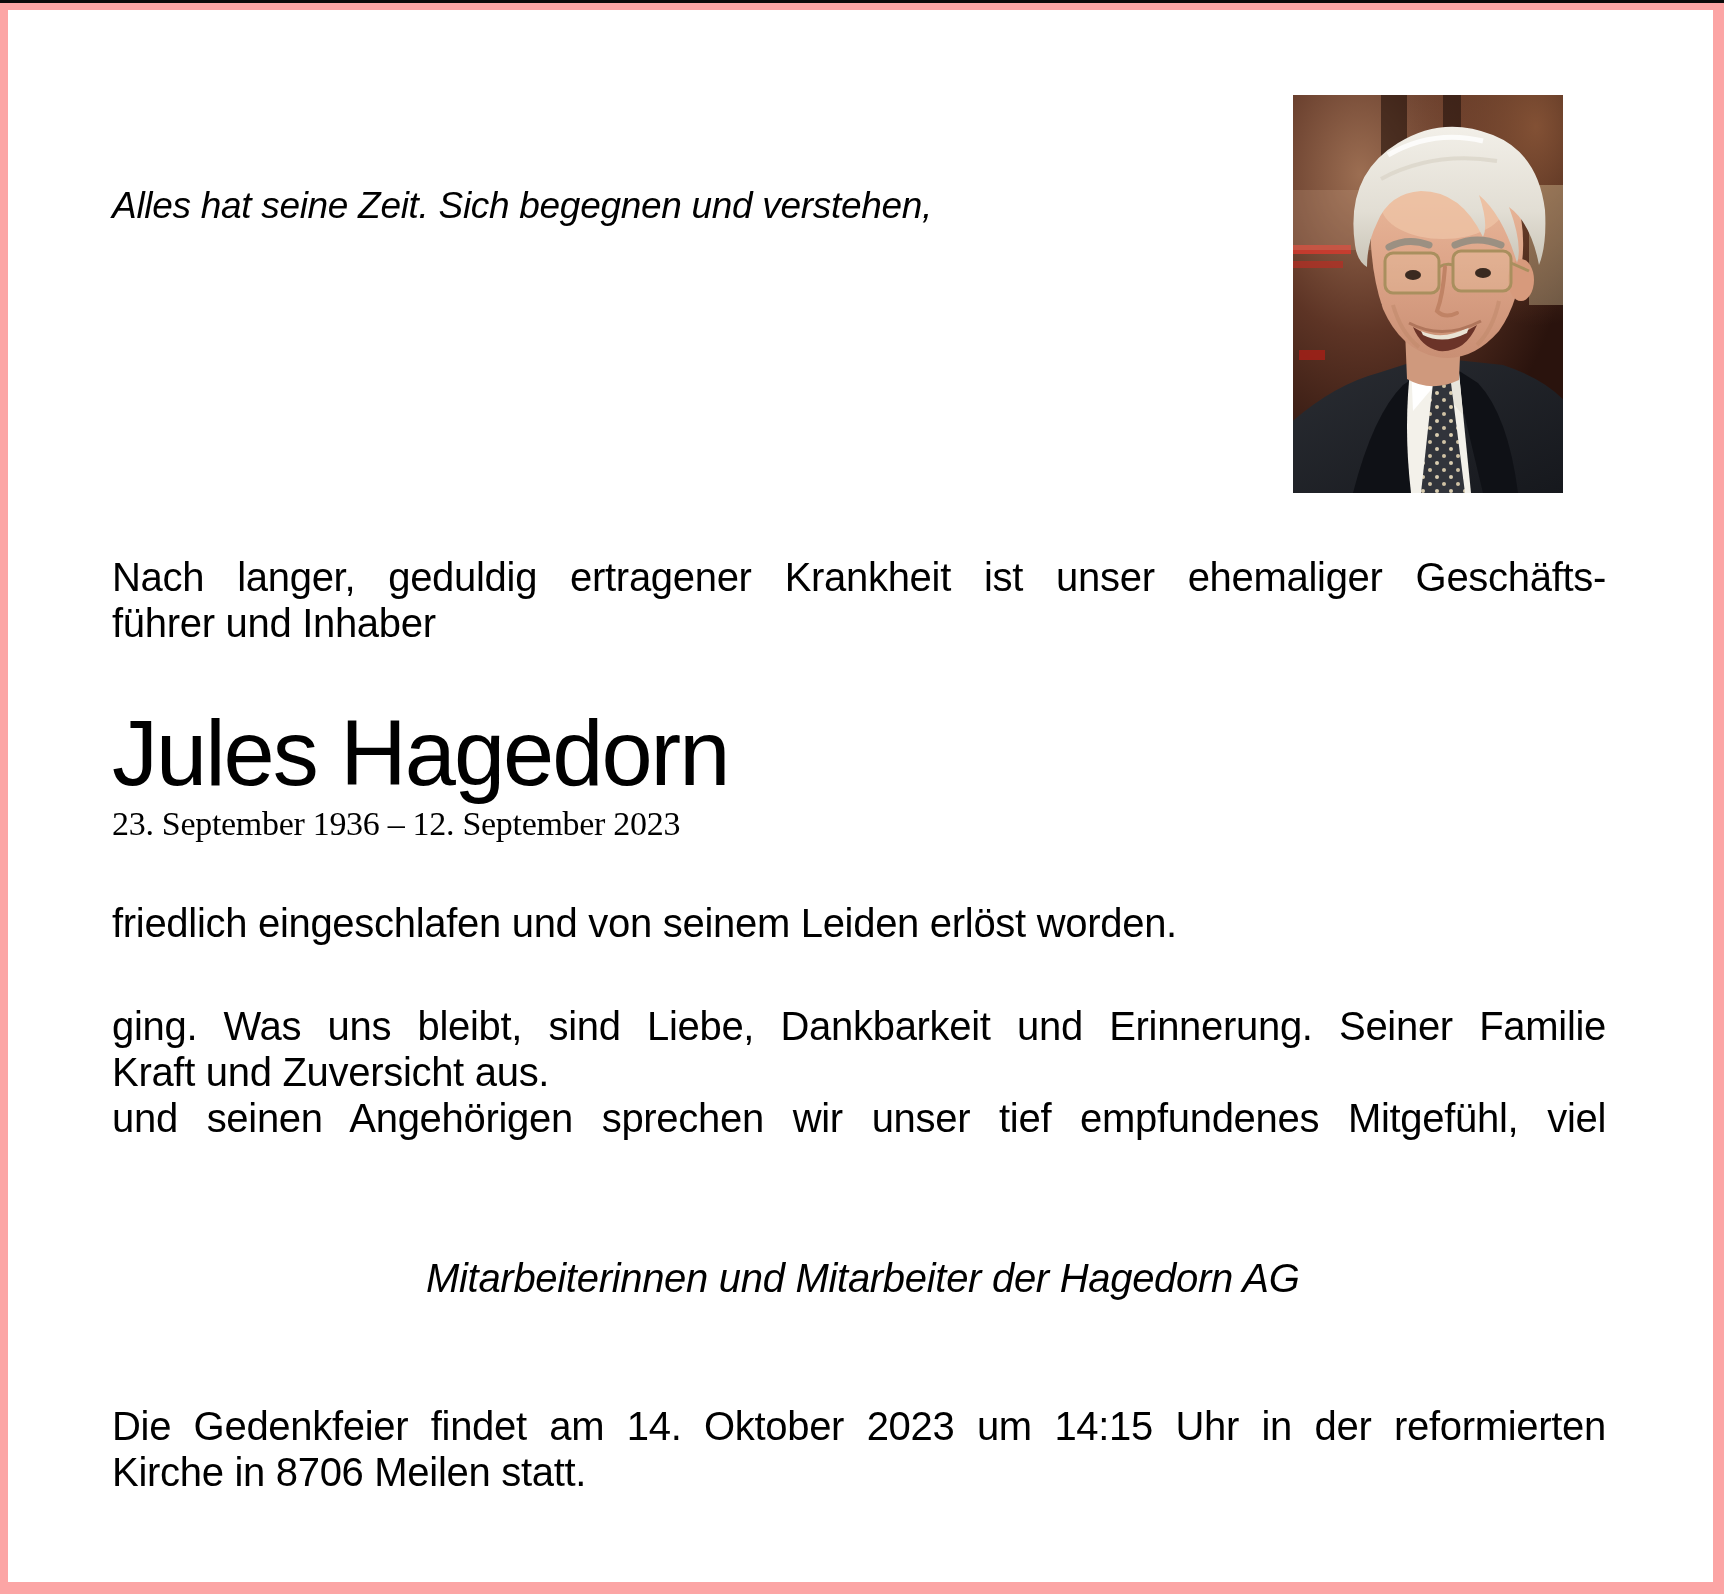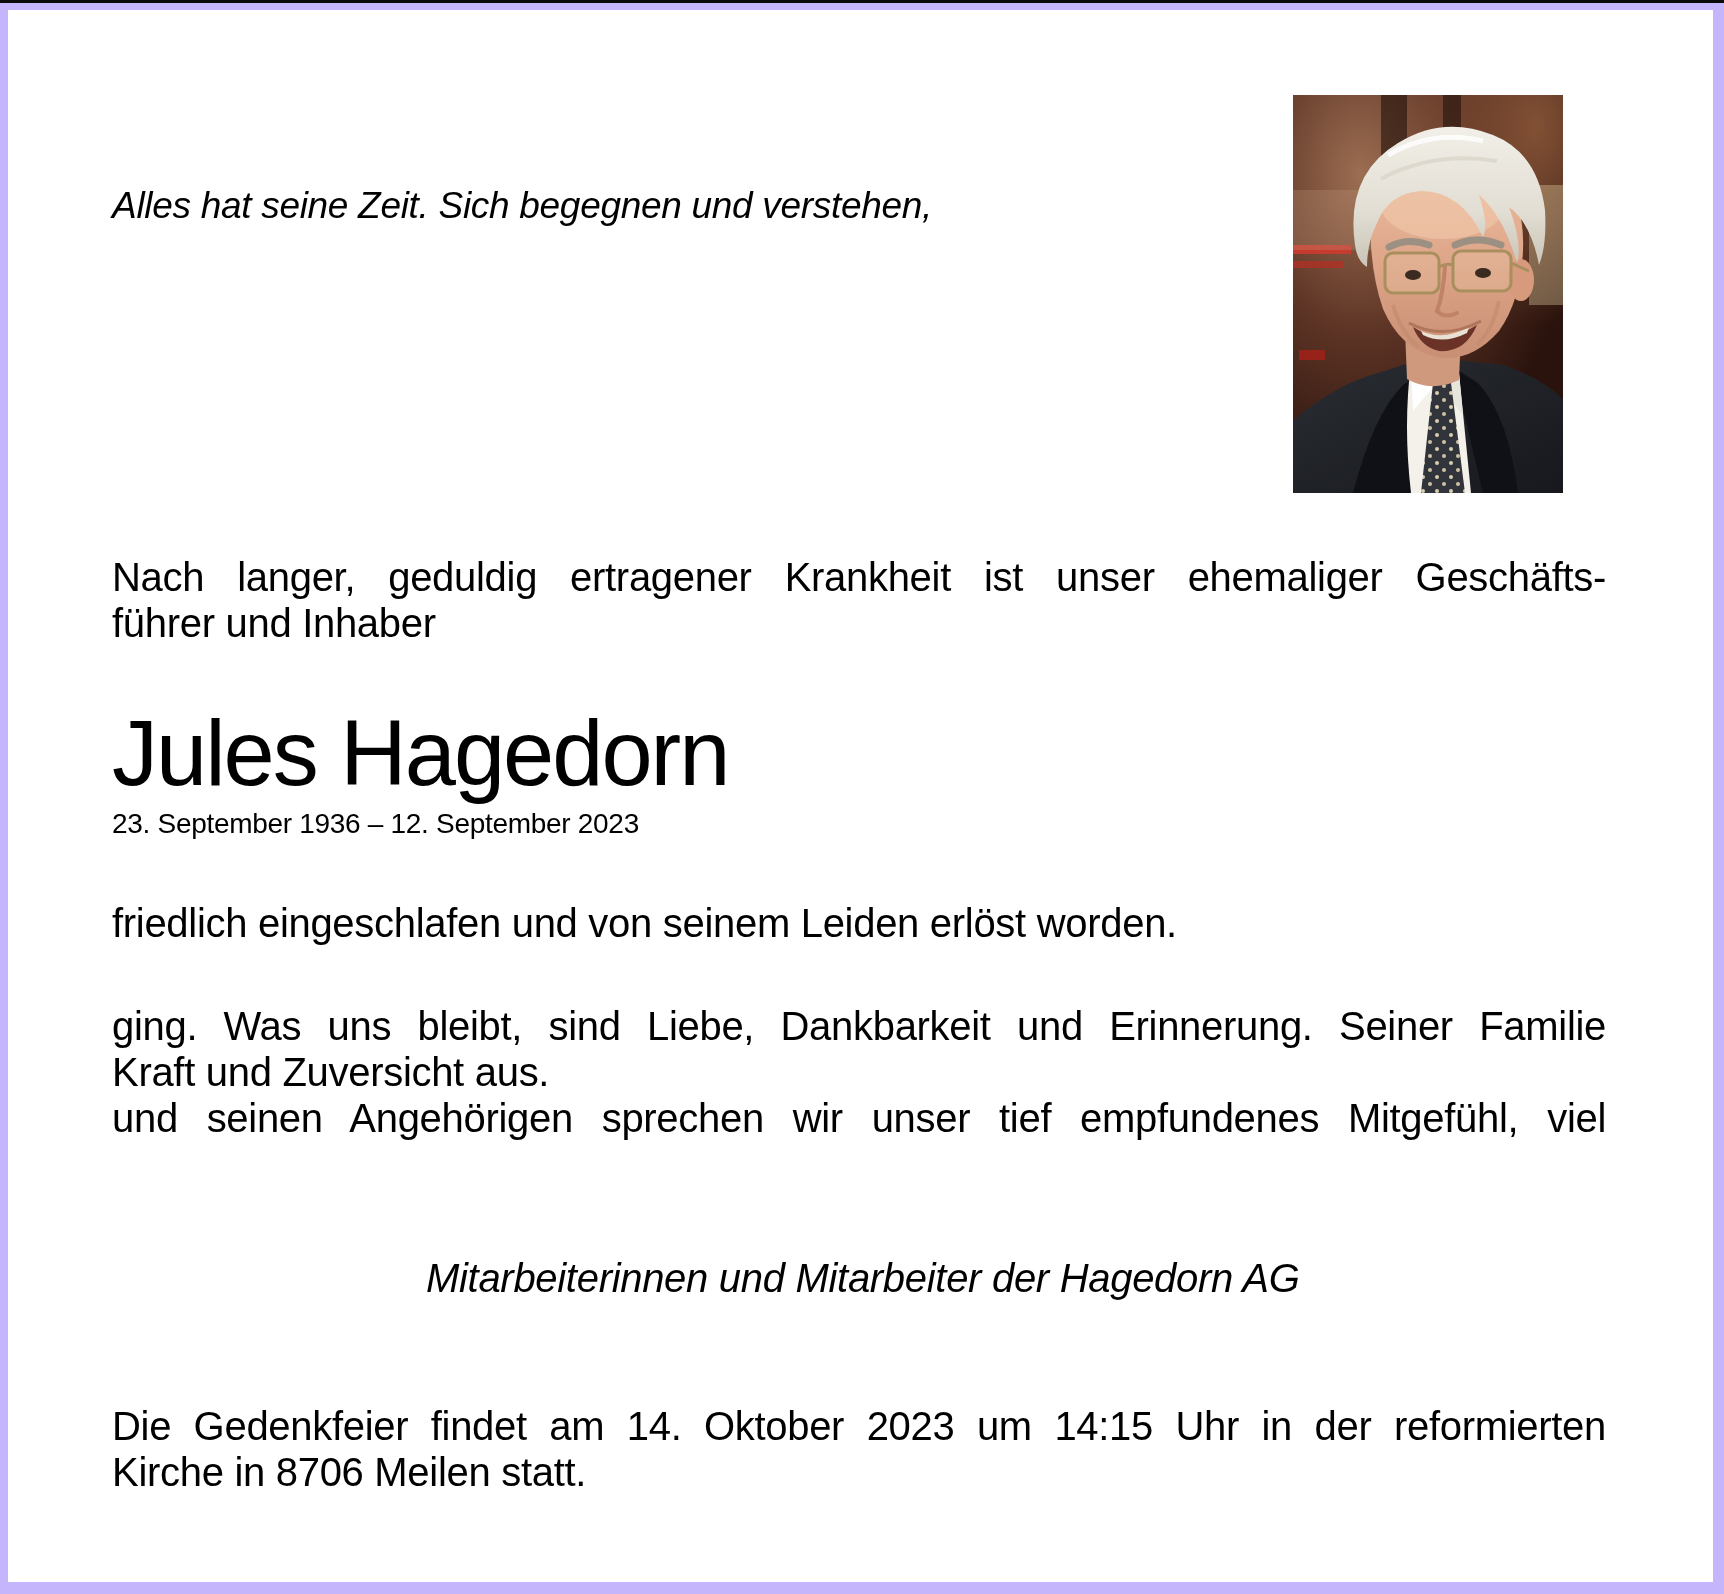--- a/index.html
+++ b/index.html
@@ -1,19 +1,19 @@
 <!DOCTYPE html>
 <html lang="de"><head>
 <meta charset="utf-8">
 <style>
   html,body{margin:0;padding:0;background:#5b5b5b;}
   .page{
     position:relative;
     width:1724px;height:1594px;
-    background:#c4b5fd;
+    background:#fca5a5;
     font-family:"Liberation Sans", sans-serif;
     overflow:hidden;
   }
   .top-edge{position:absolute;left:0;top:0;width:100%;height:3px;background:#0a0a0a;}
   .card{
     position:absolute;left:8px;top:10px;right:11px;bottom:12px;
     background:#ffffff;
   }
   
   .tb{position:absolute;left:112px;width:1494px;color:#000;}
@@ -26,21 +26,21 @@
   .passing{top:900px;}
   .tribute{top:1003px;}
   .service{top:1403px;}
   .line{white-space:nowrap;}
   .line.just{white-space:normal;text-align:justify;text-align-last:justify;}
   .name{
     top:703px;
     font-size:92px;line-height:100px;letter-spacing:-2px;
     white-space:nowrap;
   }
-  .dates{top:801px;font-size:28px;line-height:46px;letter-spacing:-0.3px;white-space:nowrap;}
+  .dates{top:801px;font-size:34px;line-height:46px;letter-spacing:-0.3px;white-space:nowrap;font-family:Liberation Serif, serif;}
   .mourning{left:426px;top:1245px;width:1180px;}
   .mourning .line2{margin-top:10px;font-style:italic;}
   
   .photo{
     position:absolute;left:1293px;top:95px;width:270px;height:398px;
   }
   .photo svg{display:block;width:100%;height:100%;}
 </style>
 </head>
 <body>

